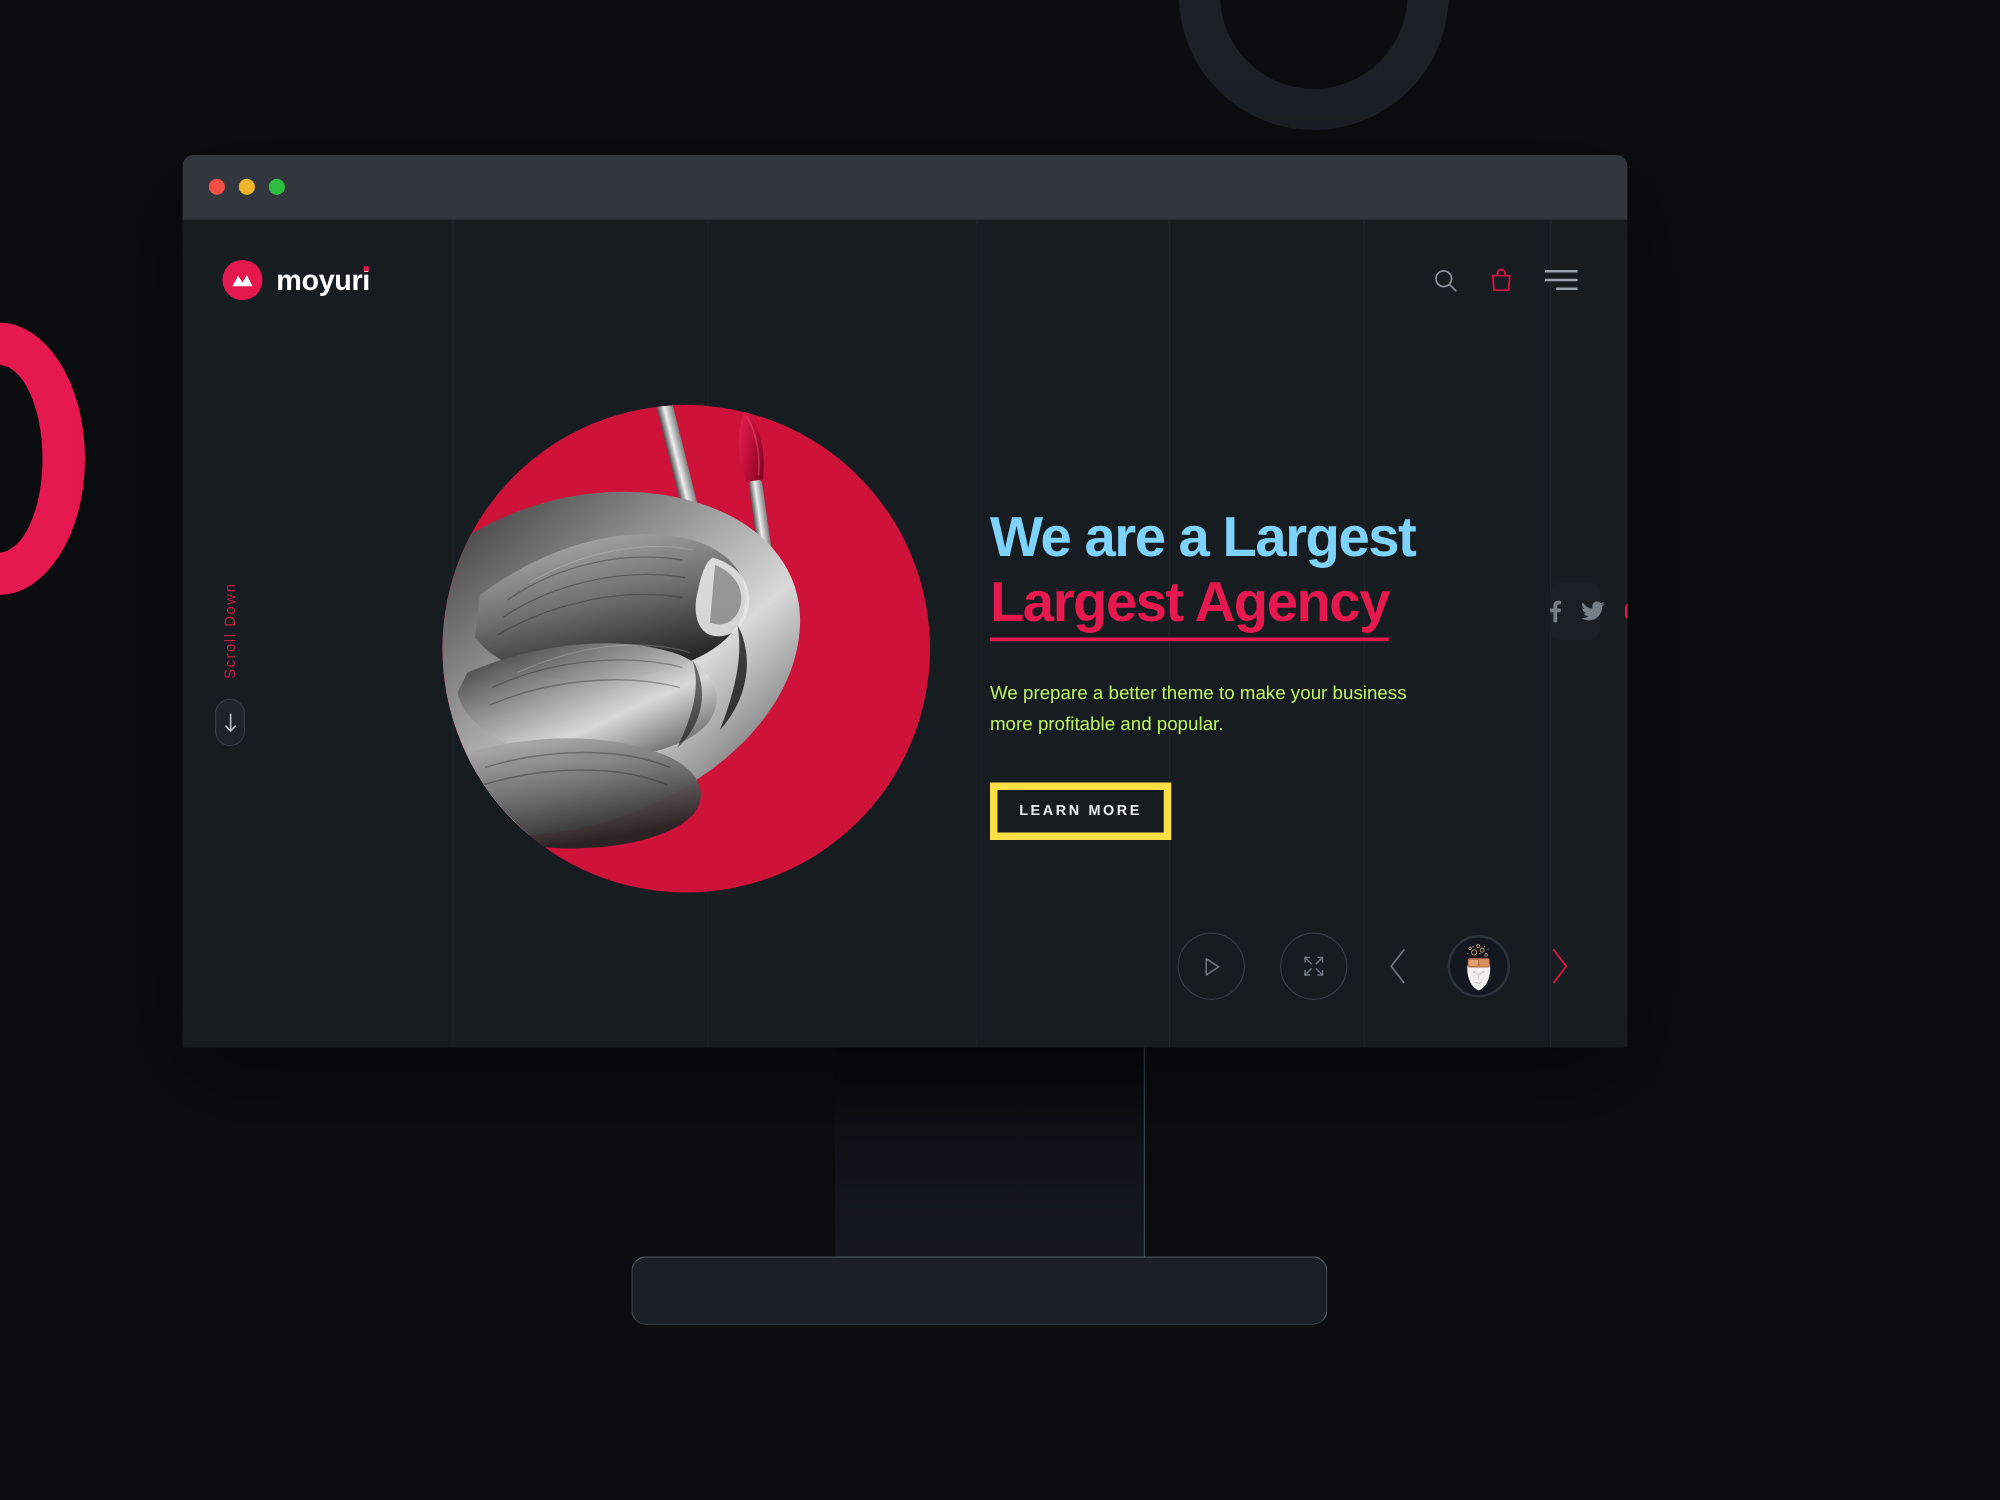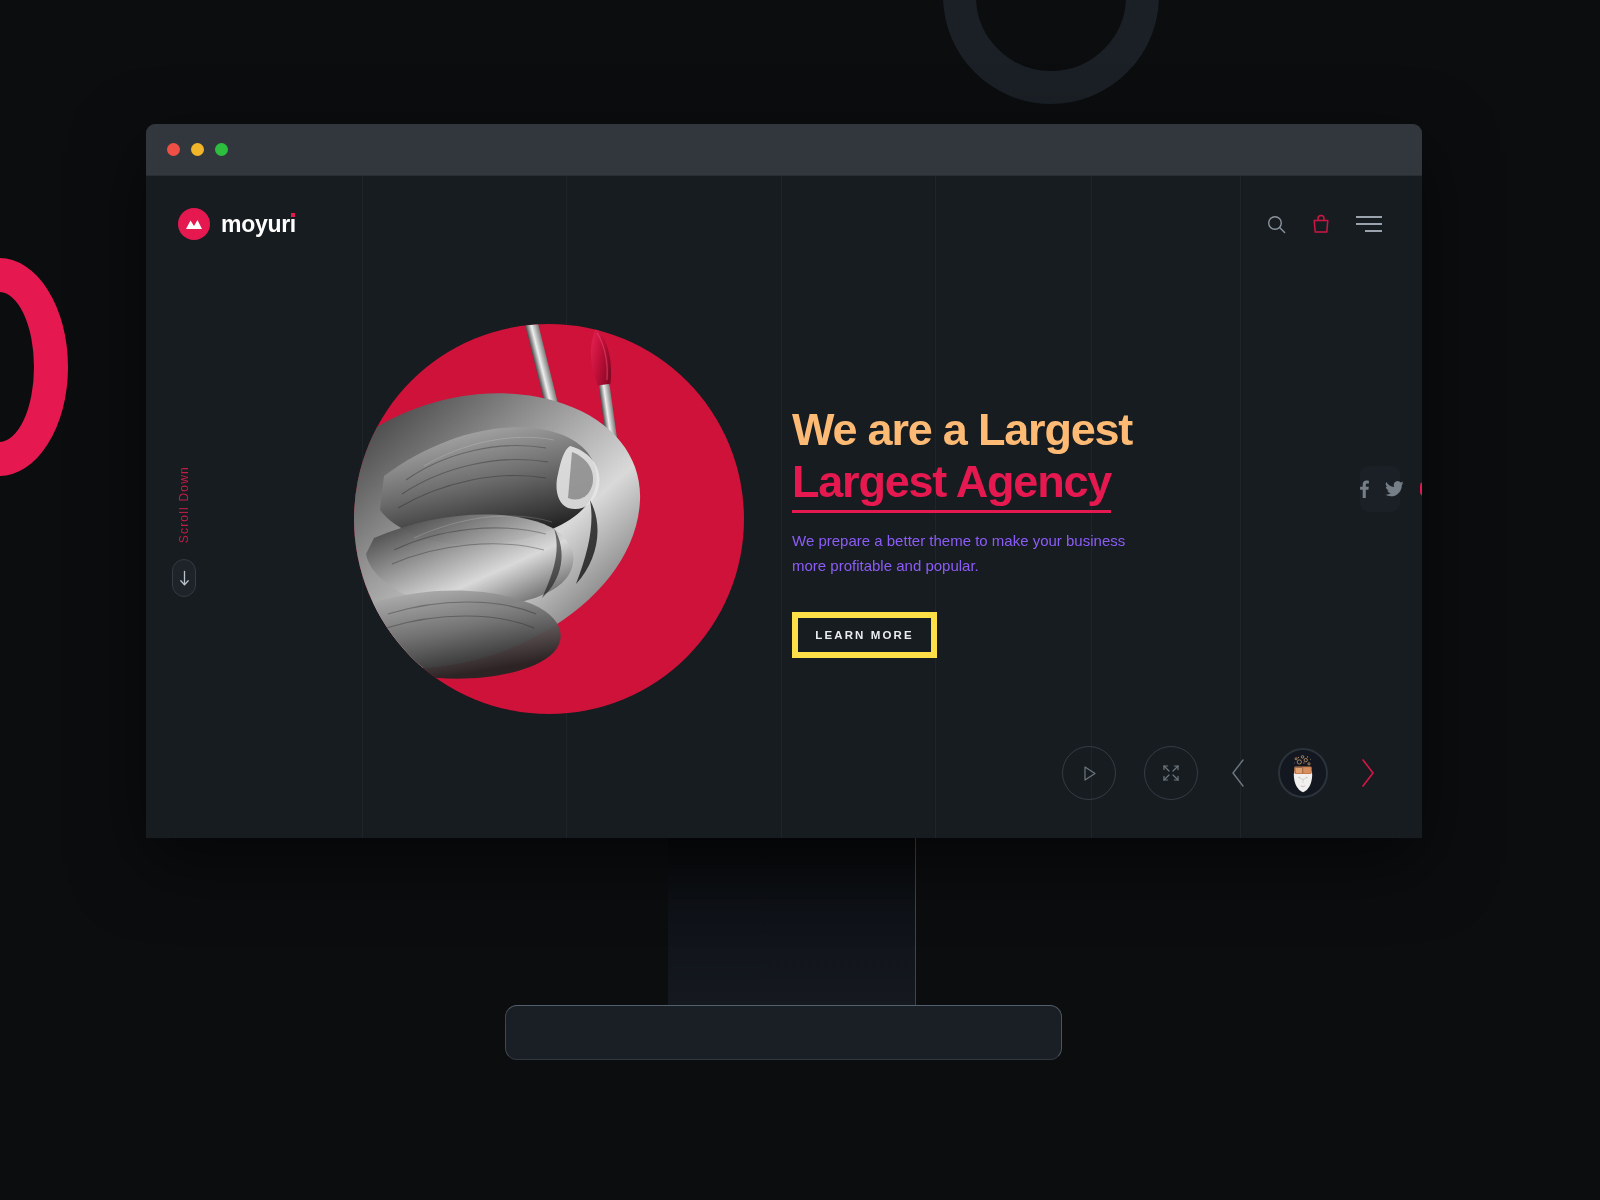--- a/index.html
+++ b/index.html
@@ -32,21 +32,21 @@
   }
   .monitor-base {
     position:absolute; left:505px; top:1005px; width:557px; height:55px;
     background:#1a1f25; border-radius:12px;
     border-top:1px solid #54606b; border-left:1px solid #3e4850;
     border-right:1px solid #4a555f; border-bottom:1px solid #303840;
   }
 
   
   .browser {
-    position:absolute; left:146px; top:124px; width:1276px; height:714px;
+    position:absolute; left:146px; top:124px; width:1156px; height:714px;
     background:#151a1f; border-radius:9px 9px 0 0; overflow:hidden;
     box-shadow:0 24px 70px rgba(0,0,0,.55);
   }
   .titlebar {
     height:52px; background:#31373c; display:flex; align-items:center;
     padding-left:21px; gap:11px; border-bottom:1px solid #282d32;
   }
   .dot { width:13px; height:13px; border-radius:50%; }
   .dot.red{ background:#ef4f45; } .dot.yellow{ background:#f0b529; } .dot.green{ background:#2dbe3f; }
 
@@ -97,28 +97,28 @@
   .hero-visual { position:absolute; left:208px; top:148px; width:396px; height:400px; z-index:4; }
   .hero-circle {
     position:absolute; left:0; top:0; width:390px; height:390px;
     border-radius:50%; background:#cf1239; overflow:hidden;
   }
   .hero-art { position:absolute; left:0; top:-116px; width:396px; height:516px; }
 
   
   .hero-copy { position:absolute; left:646px; top:228px; width:430px; z-index:5; }
   .h-line1 {
-    color:#fdba74; font-size:45px; line-height:1.16; font-weight:700; letter-spacing:-1.2px;
+    color:#7dd3fc; font-size:45px; line-height:1.16; font-weight:700; letter-spacing:-1.2px;
   }
   .h-line2 {
     color:#e51950; font-size:45px; line-height:1.16; font-weight:700; letter-spacing:-1.2px;
     display:inline-block; border-bottom:3px solid #e51950; padding-bottom:2px;
   }
   .hero-para {
-    margin-top:16px; color:#8b5cf6; font-size:15px; line-height:1.62; max-width:345px;
+    margin-top:30px; color:#bef264; font-size:15px; line-height:1.62; max-width:345px;
   }
   .learn-btn {
     margin-top:34px; display:inline-flex; align-items:center; justify-content:center;
     width:145px; height:46px; border:6px solid #fde047; color:#e9edf1;
     font-size:11.5px; letter-spacing:2.1px; font-weight:600; background:transparent; cursor:pointer;
   }
 
   
   .social-rail {
     position:absolute; right:22px; top:290px; width:40px;

